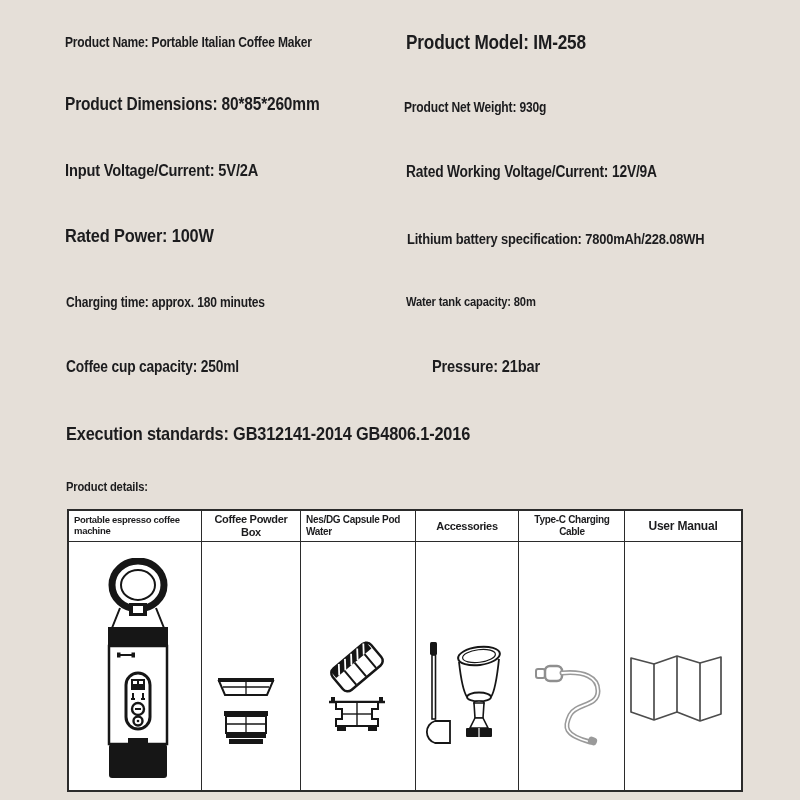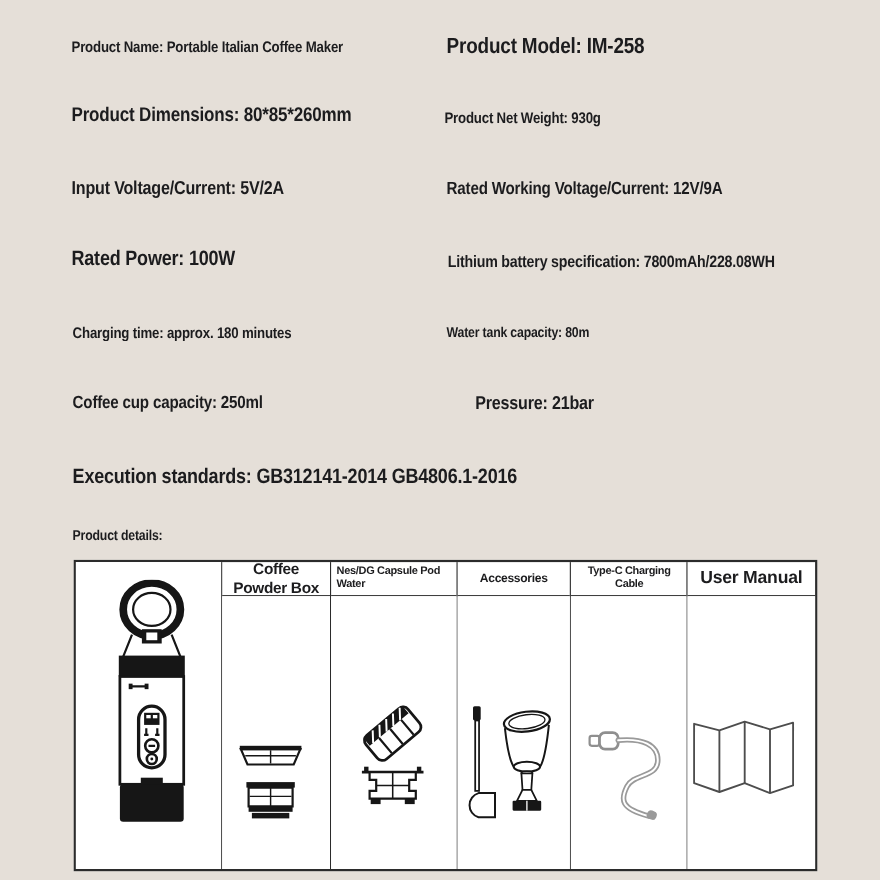--- a/index.html
+++ b/index.html
@@ -43,25 +43,25 @@
   .c1{width:133px;} .c2{width:99px;} .c3{width:115px;}
   .c4{width:103px;} .c5{width:106px;} .c6{flex:1;}
   .th{
     height:31px;box-sizing:border-box;border-bottom:1px solid #2b2b2b;
     font-weight:bold;line-height:1.18;letter-spacing:-0.3px;
     display:flex;flex-shrink:0;
   }
   .th-left{align-items:flex-start;justify-content:flex-start;text-align:left;padding:3px 4px 0 5px;}
   .th-center{align-items:center;justify-content:center;text-align:center;padding:0 2px;}
   .c1 .th{font-size:9.5px;}
-  .c2 .th{font-size:14px;}
+  .c2 .th{font-size:11px;}
   .c3 .th{font-size:10px;}
   .c4 .th{font-size:11px;}
   .c5 .th{font-size:10px;text-align:center;}
-  .c6 .th{font-size:16px;letter-spacing:-0.2px;}
+  .c6 .th{font-size:12px;letter-spacing:-0.2px;}
   .td{flex:1;position:relative;background:#fff;}
   .td svg{position:absolute;}
   .svg-machine{left:33px;top:16px;}
   .svg-powder{left:14px;top:133px;}
   .svg-capsule{left:23px;top:89px;}
   .svg-accessories{left:6px;top:98px;}
   .svg-cable{left:15px;top:111px;}
   .svg-manual{left:4px;top:108px;}
 </style>
 </head>
@@ -80,20 +80,21 @@
   <div class="spec r5l">Charging time: approx. 180 minutes</div>
   <div class="spec r5r">Water tank capacity: 80m</div>
   <div class="spec r6l">Coffee cup capacity: 250ml</div>
   <div class="spec r6r">Pressure: 21bar</div>
   <div class="spec exec">Execution standards: GB312141-2014 GB4806.1-2016</div>
   <div class="spec details-heading">Product details:</div>
 
   <div class="table">
 
     <div class="col c1">
+      <div class="th th-left">Portable espresso coffee machine</div>
       <div class="td">
         <svg class="svg-machine" width="72" height="222" viewBox="0 0 72 222">
           <ellipse cx="36" cy="27" rx="26" ry="24" fill="#fff" stroke="#161616" stroke-width="7"></ellipse>
           <ellipse cx="36" cy="27" rx="17" ry="15" fill="#fff" stroke="#161616" stroke-width="2"></ellipse>
           <path d="M18,50 L10,70 M54,50 L62,70" stroke="#161616" stroke-width="2" fill="none"></path>
           <rect x="27" y="45" width="18" height="13" fill="#161616"></rect>
           <rect x="31" y="48" width="10" height="7" fill="#fff"></rect>
           <rect x="6" y="69" width="60" height="19" fill="#161616"></rect>
           <rect x="7" y="88" width="58" height="98" fill="#fff" stroke="#161616" stroke-width="2.5"></rect>
           <line x1="17" y1="97" x2="31" y2="97" stroke="#161616" stroke-width="2"></line>

